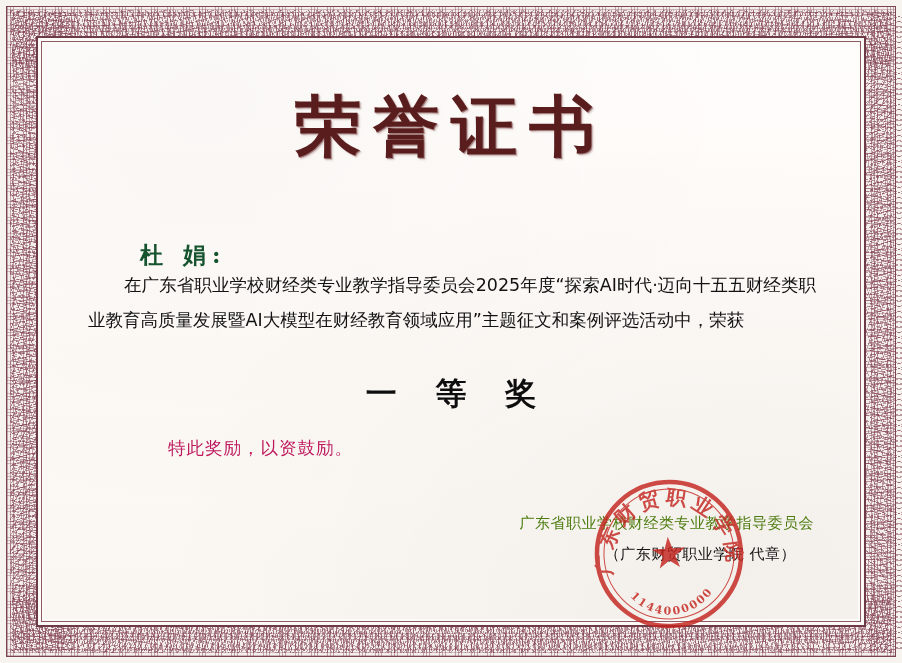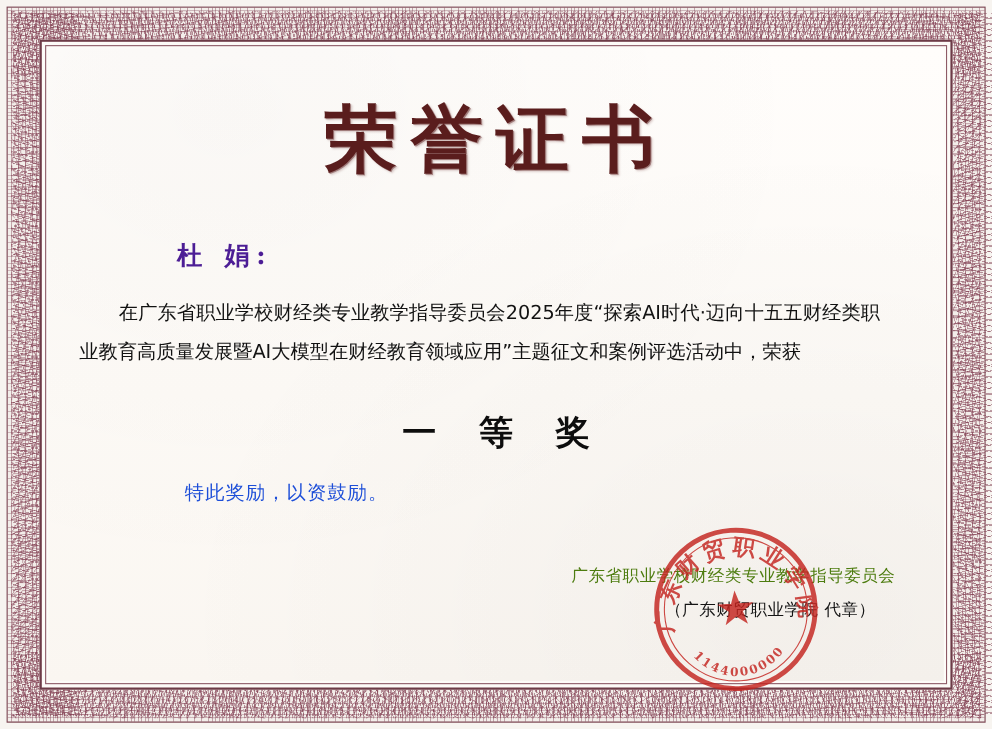--- a/index.html
+++ b/index.html
@@ -123,32 +123,31 @@
     text-align: center;
     font-family: "Liberation Sans", sans-serif;
     font-weight: 700;
     font-size: 25px;
     letter-spacing: 0.5px;
     color: #1b1b1b;
   }
 
   .recipient {
     position: absolute;
-    top: 173px; left: 96px;
+    top: 196px; left: 96px;
     font-family: "DejaVu Serif", "Liberation Serif", serif;
     font-size: 23px;
     letter-spacing: 6px;
-    color: #4c1d95;
+    color: #14532d;
     font-weight: 600;
-    margin-left: 21px;
   }
 
   .body-text {
     position: absolute;
-    top: 224px; left: 28px;
+    top: 224px; left: 44px;
     width: 728px;
     font-family: "DejaVu Sans", "Liberation Sans", sans-serif;
     font-size: 17.5px;
     line-height: 35px;
     color: #121212;
     text-align: justify;
     text-indent: 36px;
   }
 
   .award {
@@ -162,21 +161,21 @@
     color: #0d0d0d;
     text-indent: 14px;
   }
 
   .closing {
     position: absolute;
     top: 392px; left: 124px;
     font-family: "DejaVu Sans", "Liberation Sans", sans-serif;
     font-size: 17.5px;
     letter-spacing: 1px;
-    color: #1d4ed8;
+    color: #be185d;
   }
 
   .issuer {
     position: absolute;
     top: 470px; left: 0; width: 770px;
     text-align: right;
     font-family: "DejaVu Sans", "Liberation Sans", sans-serif;
     font-size: 15px;
     letter-spacing: 0.5px;
     color: #4d7c0f;

